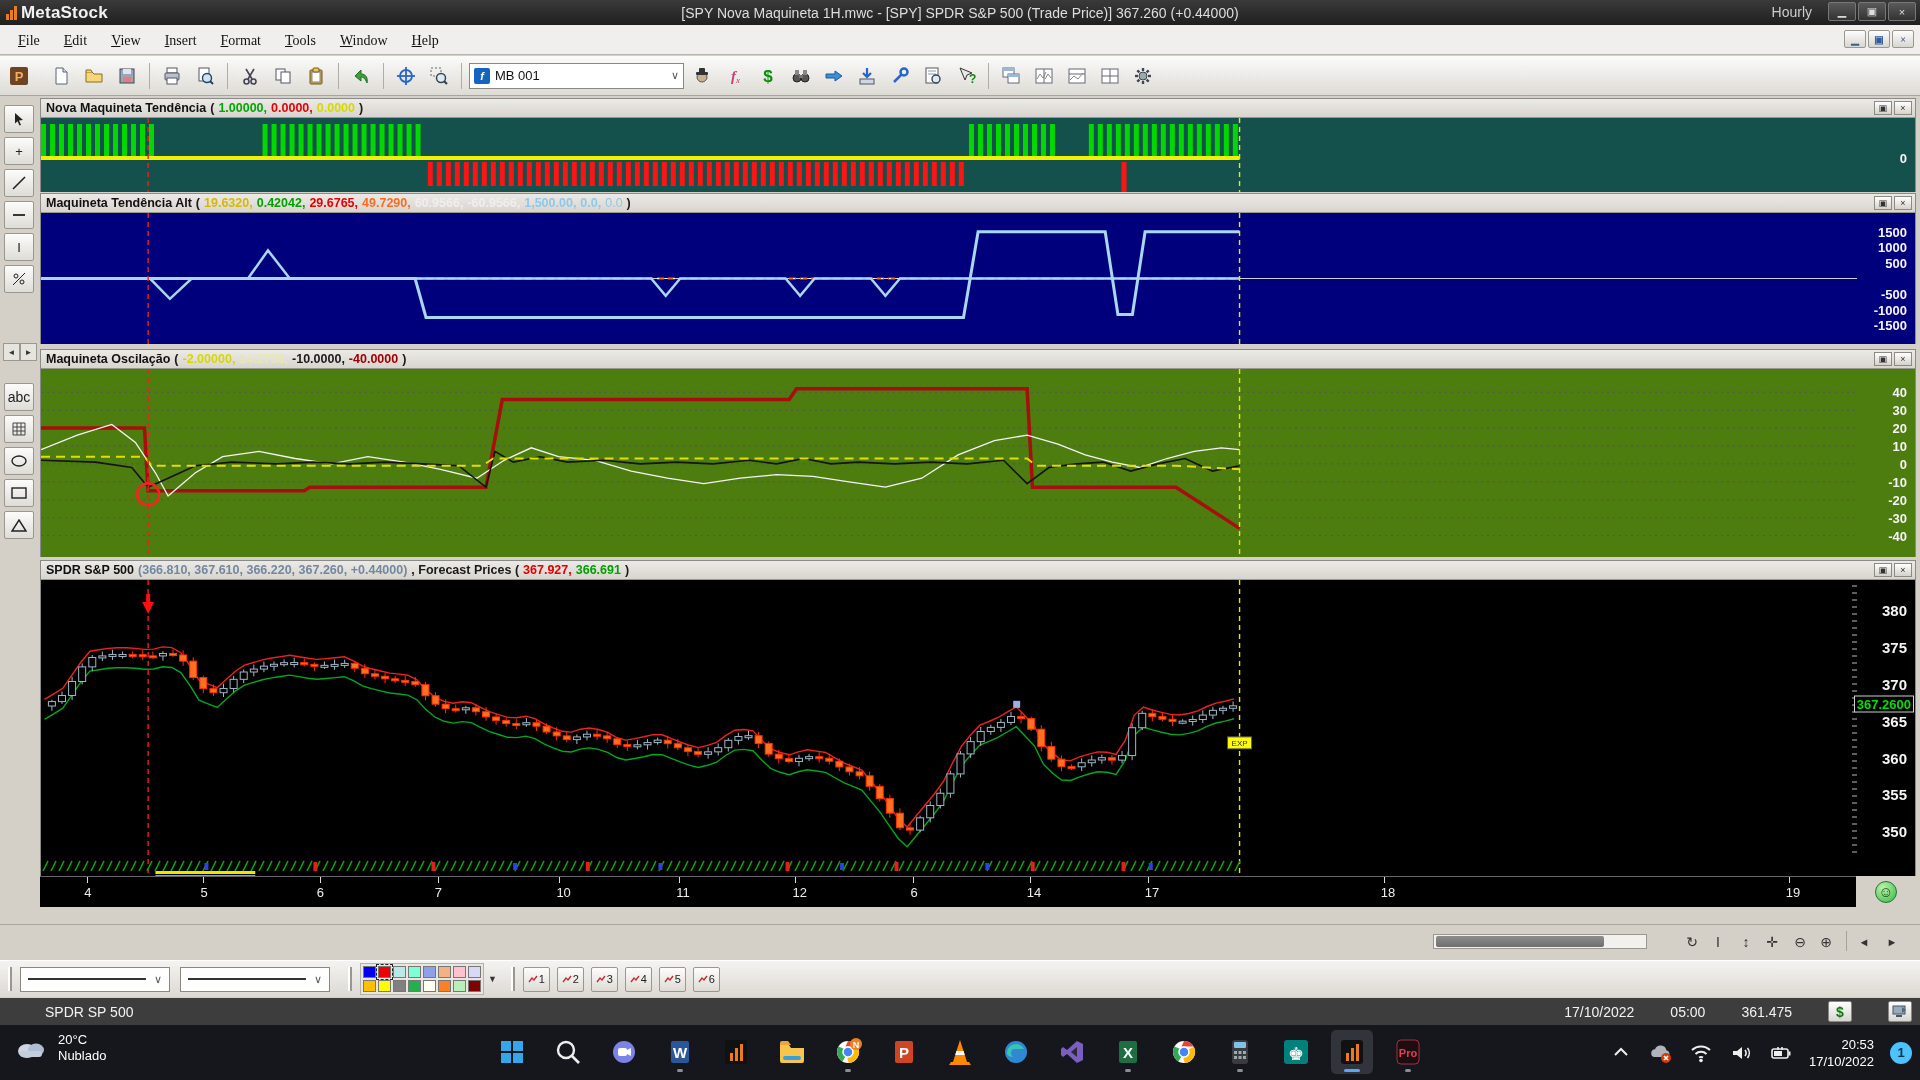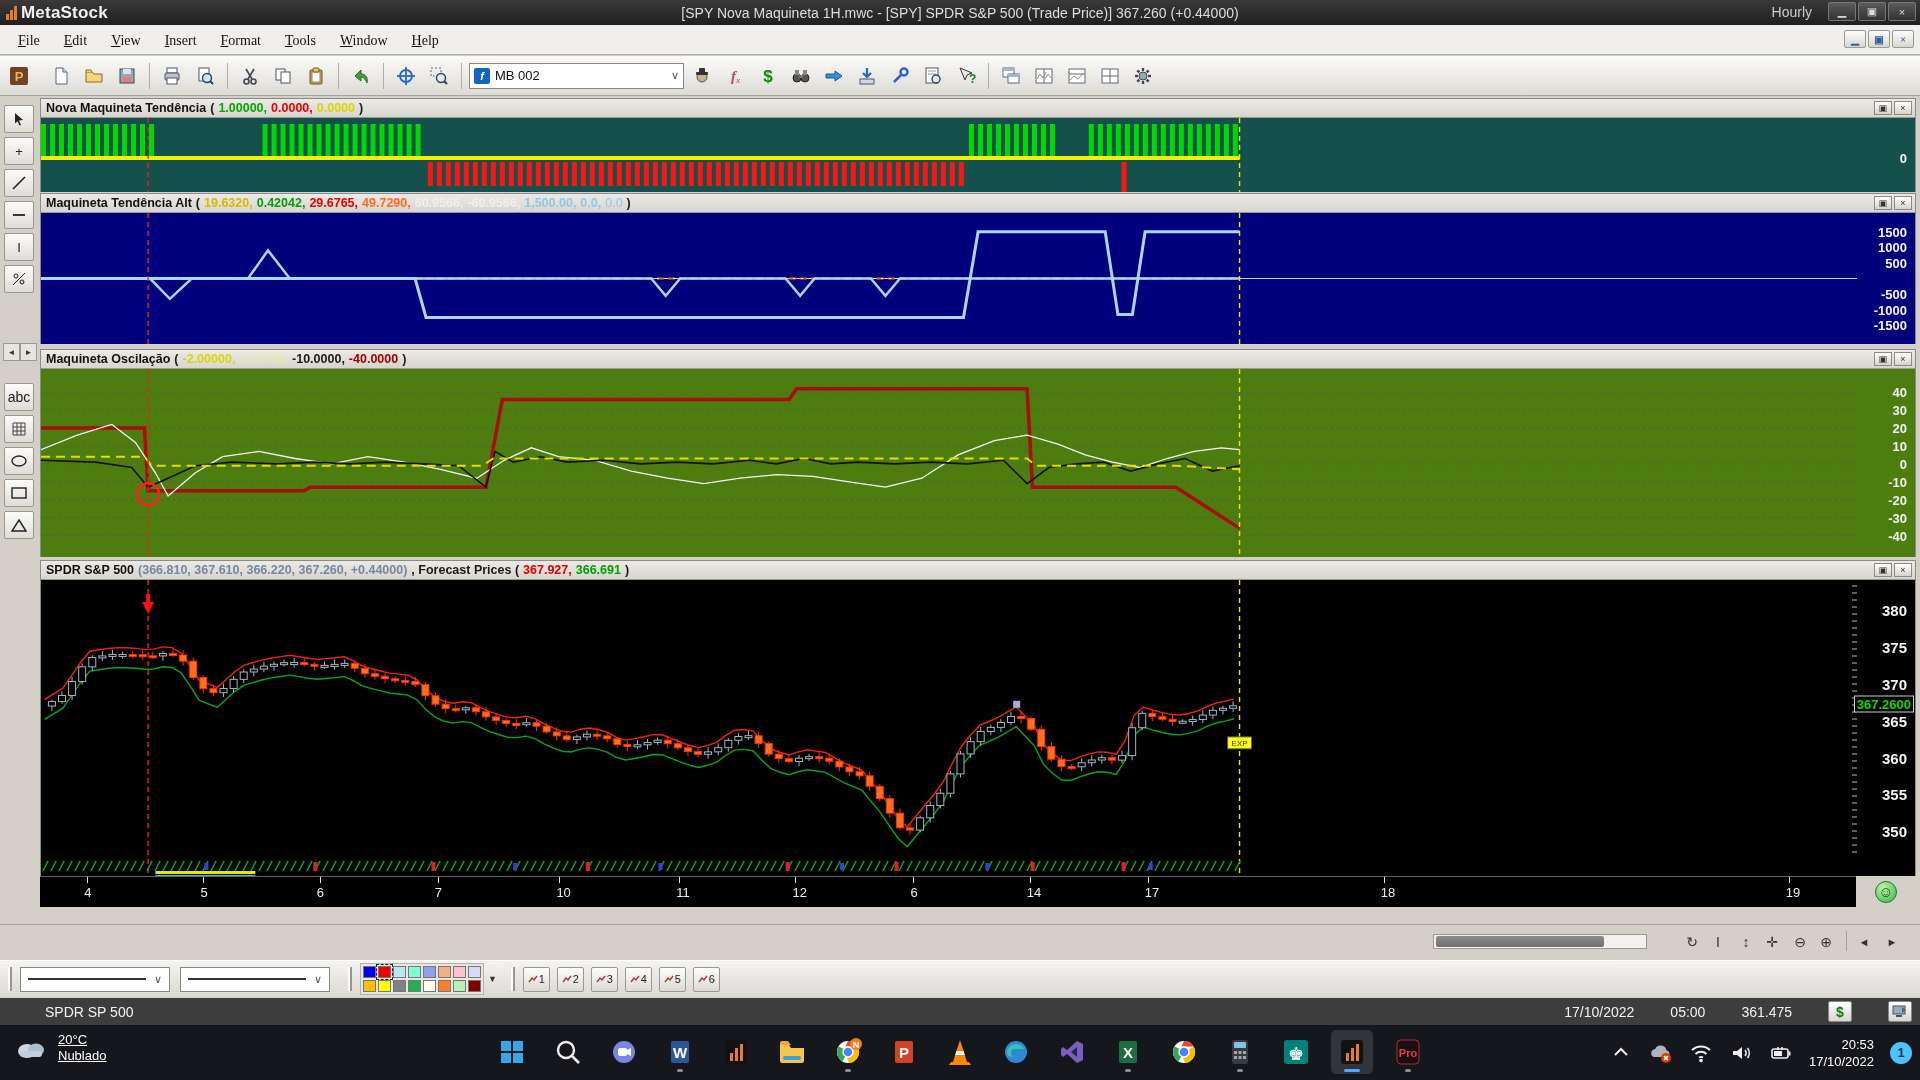--- a/index.html
+++ b/index.html
@@ -100,21 +100,21 @@
   .statusbar { position:absolute; left:0; top:998px; width:1920px; height:27px; background:#3d3d3d; color:#f2f2f2;
                display:flex; align-items:center; font-size:14px; }
   .sb-symbol { padding-left:45px; }
   .sb-right { position:absolute; right:8px; display:flex; align-items:center; gap:36px; }
   .sb-btn { width:24px; height:21px; background:linear-gradient(#fefefe,#d8d6d0); border:1px solid #888; border-radius:2px;
             display:flex; align-items:center; justify-content:center; font-weight:bold; font-size:14px; }
 
   
   .taskbar { position:absolute; left:0; top:1025px; width:1920px; height:55px; background:#16171c; color:#fff; }
   .weather { position:absolute; left:14px; top:7px; display:flex; align-items:center; gap:10px; }
-  .weather .wtxt { font-size:13px; line-height:16px;text-decoration:underline; }
+  .weather .wtxt { font-size:13px; line-height:16px; }
   .tb-icons { position:absolute; left:50%; transform:translateX(-50%); top:5px; display:flex; gap:14px; }
   .tk { width:42px; height:44px; display:flex; flex-direction:column; align-items:center; justify-content:center; border-radius:5px; position:relative; }
   .tk.active { background:#32343c; }
   .tk .dot { position:absolute; bottom:2px; width:6px; height:3px; border-radius:2px; background:#8a8d94; }
   .tk .dot.wide { width:16px; background:#58a6ff; }
   .tray { position:absolute; right:8px; top:0; height:55px; display:flex; align-items:center; gap:16px; }
   .clock { text-align:right; font-size:13px; line-height:17px; }
   .badge { width:22px; height:22px; border-radius:50%; background:#4cc2ff; color:#08314a; font-size:13px; font-weight:bold;
            display:flex; align-items:center; justify-content:center; }
   svg { display:block; }
@@ -234,21 +234,21 @@
       <span class="tbtn">
         <svg width="20" height="20" viewBox="0 0 20 20">
           <rect x="2" y="2" width="10" height="8" fill="none" stroke="#667" stroke-dasharray="2,2"></rect>
           <circle cx="12" cy="12" r="4.5" fill="#dfe9f2" stroke="#345" stroke-width="1.5"></circle>
           <line x1="15" y1="15" x2="18" y2="18" stroke="#345" stroke-width="2.2"></line>
         </svg>
       </span>
       <span class="tsep"></span>
       <span class="combo">
         <span class="fbadge">f</span>
-        <span class="cval">MB 002</span>
+        <span class="cval">MB 001</span>
         <span class="carr">∨</span>
       </span>
       <span class="tbtn">
         <svg width="20" height="20" viewBox="0 0 20 20">
           <circle cx="10" cy="11" r="5" fill="#c9b08e" stroke="#555"></circle>
           <rect x="4" y="6" width="12" height="3" rx="1" fill="#333"></rect>
           <rect x="7" y="2" width="6" height="5" rx="1" fill="#333"></rect>
         </svg>
       </span>
       <span class="tbtn">

